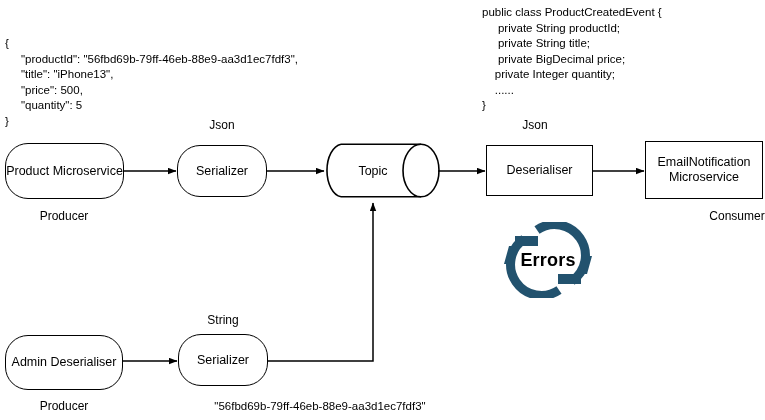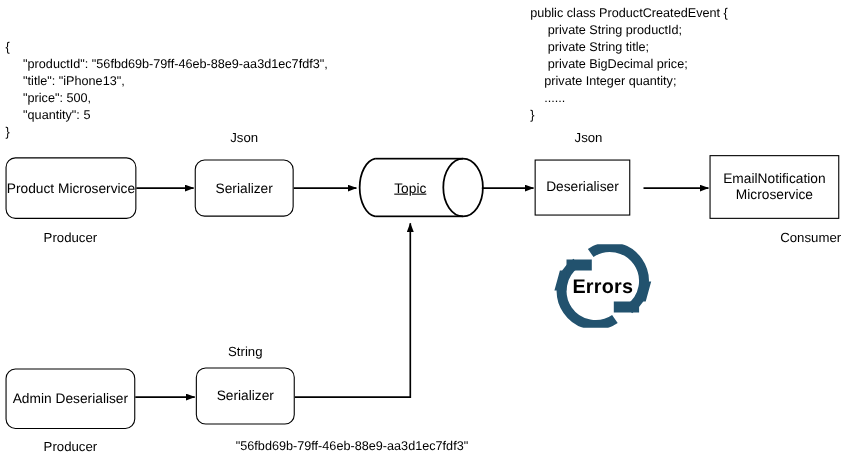--- a/index.html
+++ b/index.html
@@ -45,26 +45,26 @@
     border: 1.6px solid #000000;
     background: #ffffff;
     display: flex;
     align-items: center;
     justify-content: center;
     text-align: center;
     font-size: 12.5px;
     line-height: 15px;
     color: #000000;
   }
-  .node.rounded { border-radius: 9px; }
+  .node.rounded { border-radius: 23px; }
   .node.sharp   { border-radius: 0; }
 
   #node-product-microservice { left: 5px;   top: 143px; width: 119px; height: 56px; }
   #node-serializer-json      { left: 177px; top: 145px; width: 90px;  height: 52px; }
-  #node-deserialiser         { left: 486px; top: 145px; width: 87px;  height: 51px; }
+  #node-deserialiser         { left: 486px; top: 145px; width: 107px;  height: 51px; }
   #node-email-microservice   { left: 645px; top: 141px; width: 118px; height: 58px; }
   #node-admin-microservice   { left: 5px;   top: 335px; width: 118px; height: 55px; }
   #node-serializer-string    { left: 178px; top: 334px; width: 90px;  height: 52px; }
 
   
   #node-topic {
     position: absolute;
     left: 325px;
     top: 143px;
     width: 120px;
@@ -75,21 +75,20 @@
     position: absolute;
     left: 0;
     top: 0;
     width: 96px;
     height: 55px;
     display: flex;
     align-items: center;
     justify-content: center;
     font-size: 12.5px;
     color: #000000;
-    text-decoration: underline;
   }
 
   
   .caption {
     position: absolute;
     font-size: 12px;
     line-height: 14px;
     color: #000000;
     white-space: nowrap;
     text-align: center;

